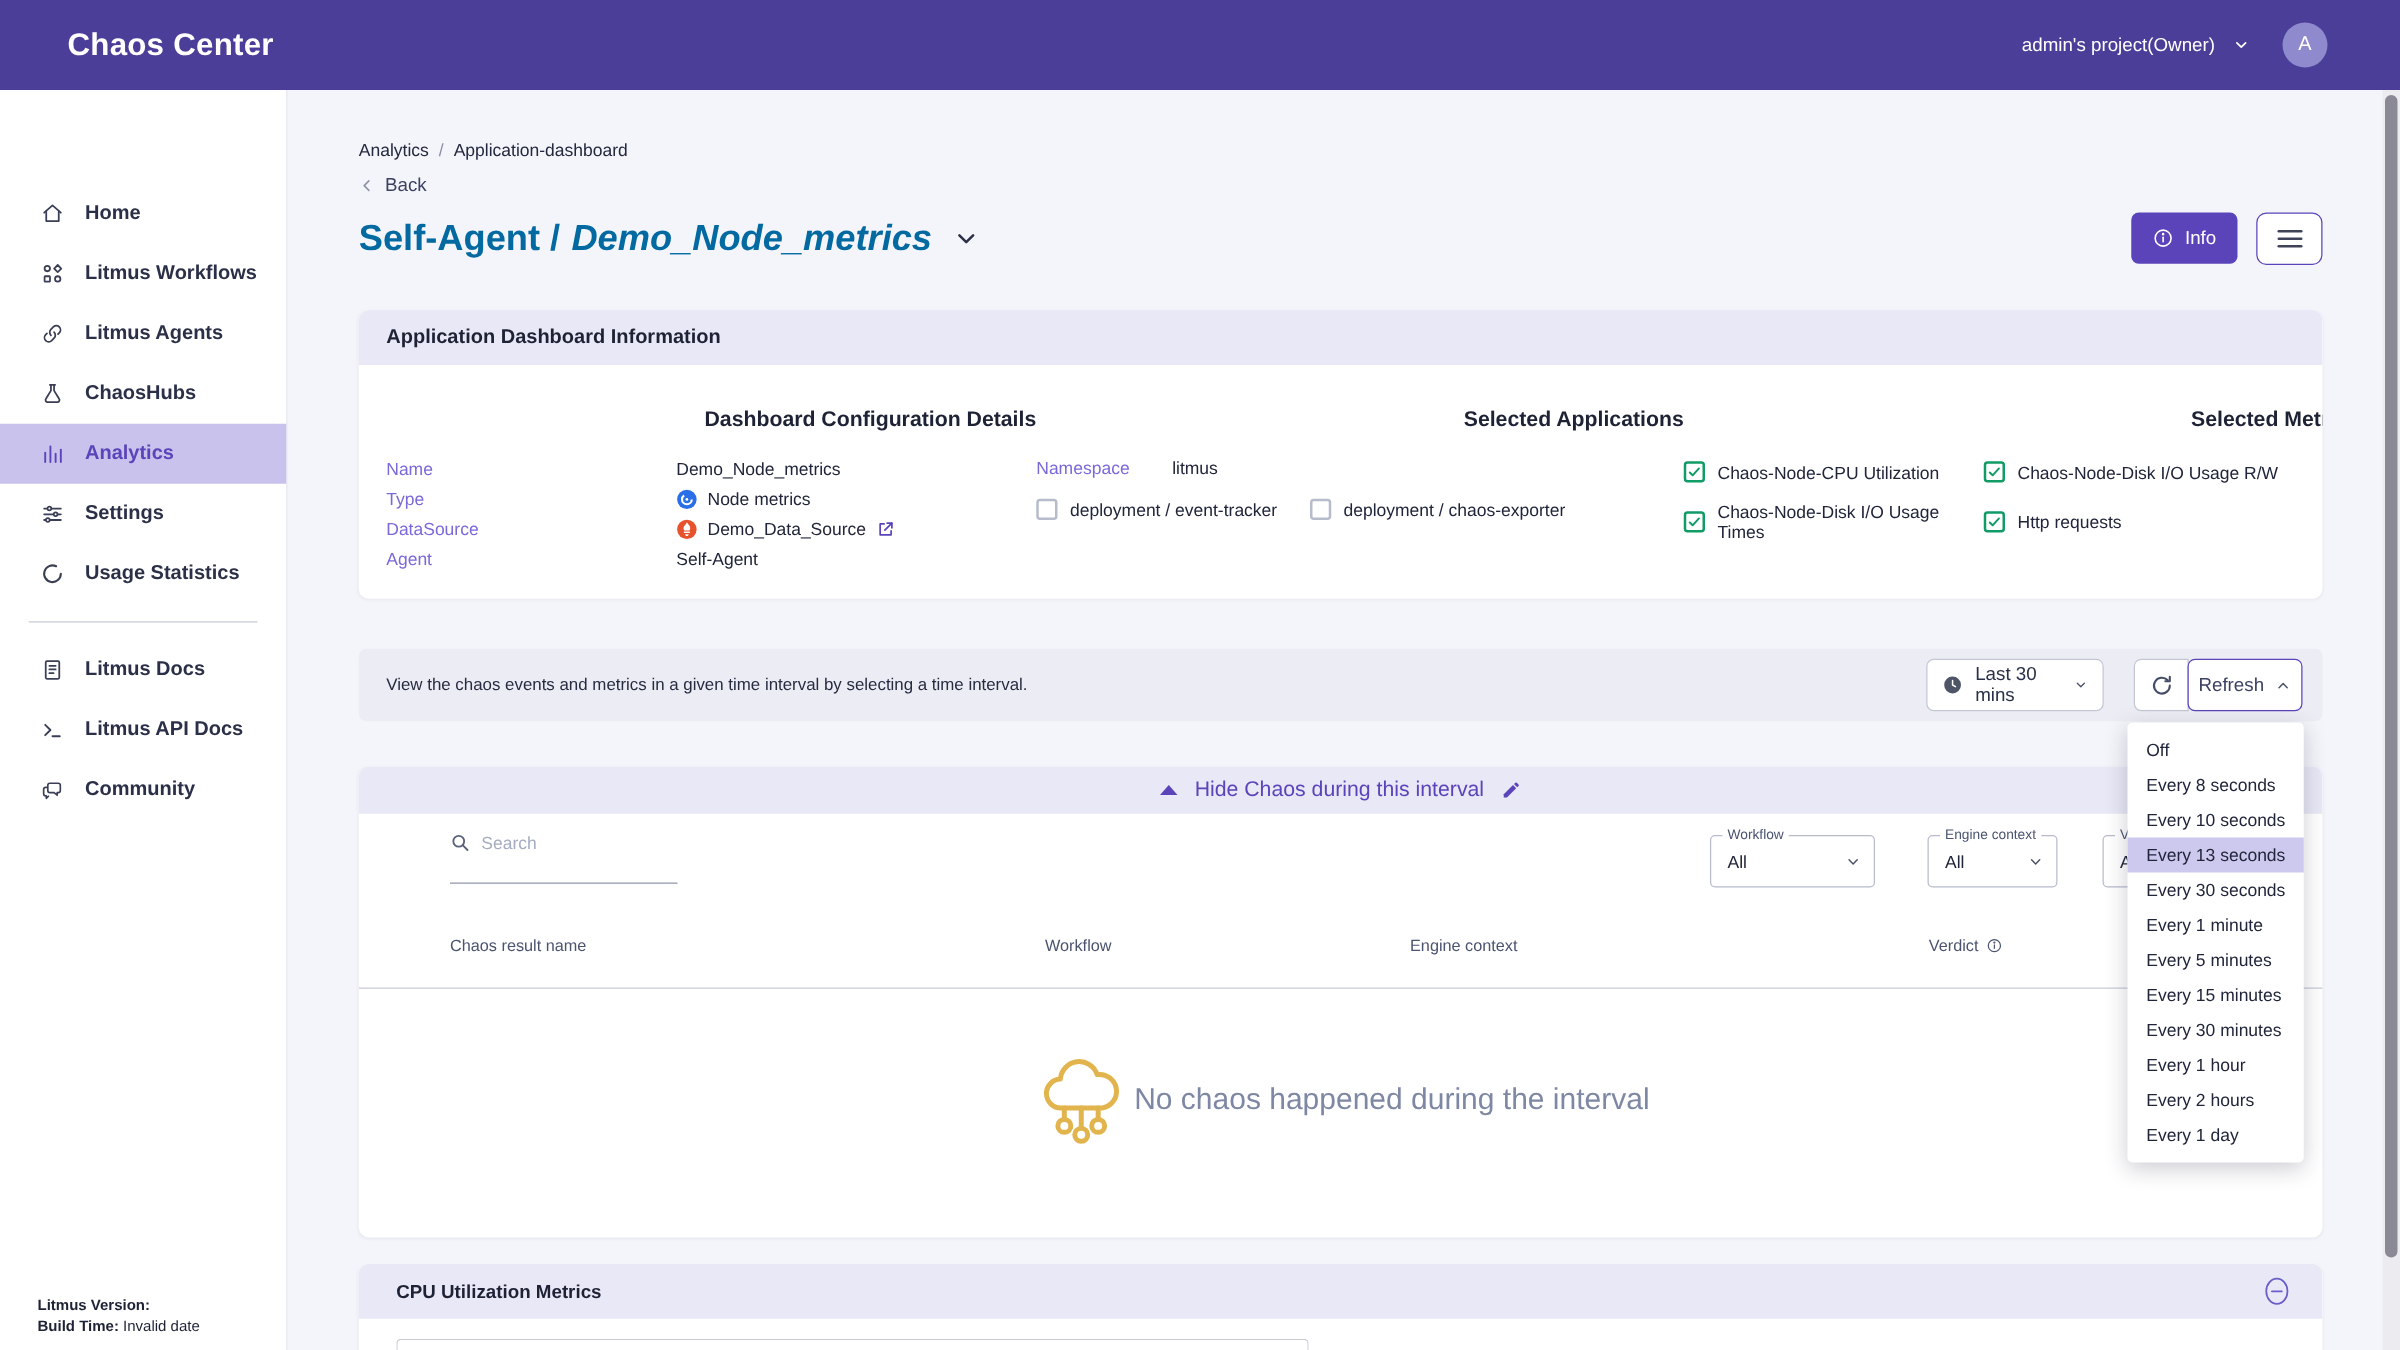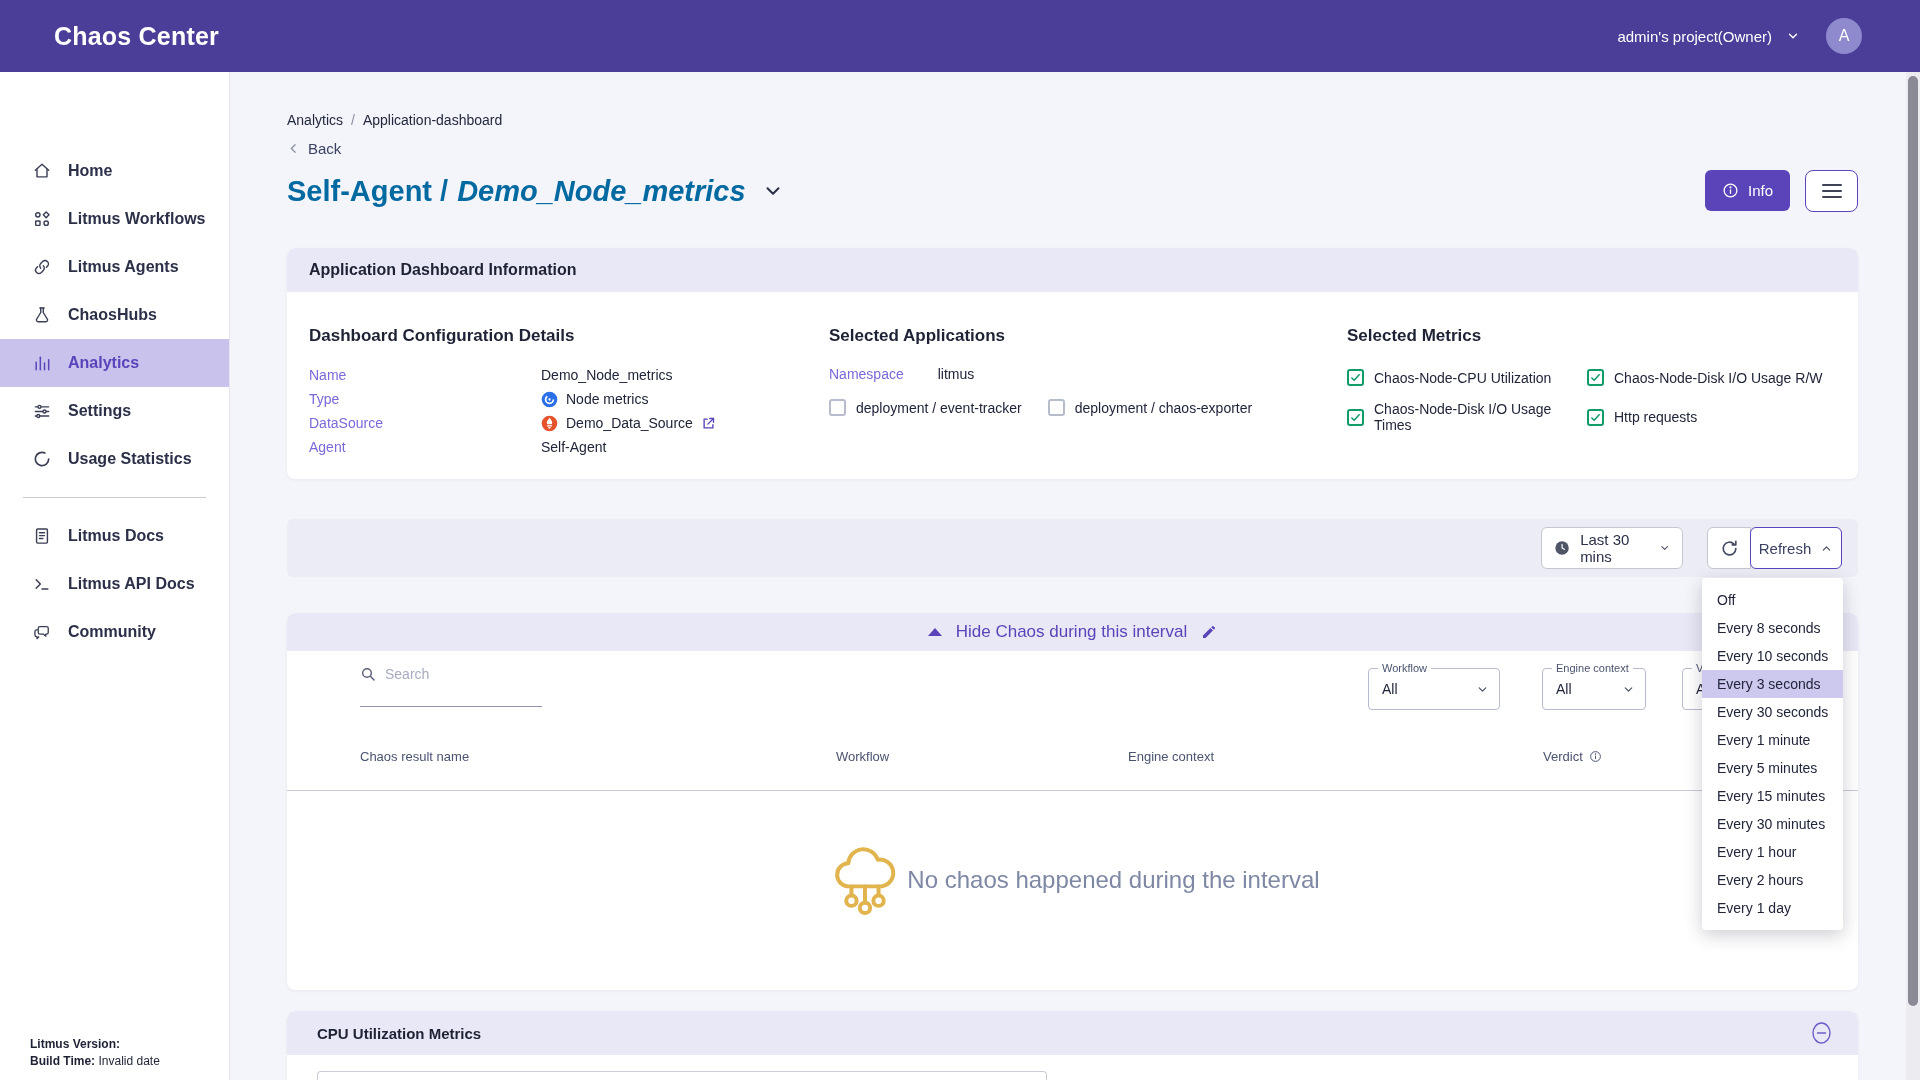--- a/index.html
+++ b/index.html
@@ -48,21 +48,21 @@
   .burger-btn i { display:block; width:20px; height:2px; background:#3E4358; border-radius:1px; }
 
   .card { background:#fff; border-radius:8px; box-shadow:0 1px 3px rgba(30,34,60,.06); }
   .lav-bar { background:#E9E8F6; }
 
   
   .card1 { margin-top:36px; height:231px; overflow:hidden; }
   .card1-head { height:44px; display:flex; align-items:center; padding-left:22px;
                 font-size:16px; font-weight:bold; color:#1E2235; border-radius:8px 8px 0 0; }
   .card1-body { display:grid; grid-template-columns:520px 518px auto; padding:34px 0 0 22px; }
-  .sec-title { font-size:17px; font-weight:bold; color:#1E2235; }
+  .sec-title { font-size:17px; font-weight:bold; color:#1E2235;text-align:right; }
   .cfg-rows { margin-top:17px; }
   .cfg-row { display:flex; align-items:center; height:24px; font-size:14px; }
   .cfg-label { width:232px; color:#7B68D9; }
   .cfg-value { color:#20253A; display:flex; align-items:center; gap:8px; }
   .ns-row { margin-top:20px; font-size:14px; display:flex; gap:34px; }
   .ns-label { color:#7B68D9; }
   .app-checks { margin-top:17px; display:flex; gap:26px; }
   .check-item { display:flex; align-items:center; gap:10px; font-size:14px; color:#20253A; }
   .cb { width:17px; height:17px; border:2px solid #B7BCCC; border-radius:3px; background:#fff; flex:0 0 auto; cursor:pointer; }
   .cb.checked { border-color:#109B67; display:flex; align-items:center; justify-content:center; }
@@ -371,20 +371,21 @@
                   </svg>
                 </span>
               <span data-interactable="false">Http requests</span>
             </label>
           </div>
         </div>
       </div>
     </section>
 
     <section class="strip" data-interactable="false">
+      <div class="strip-text" data-interactable="false">View the chaos events and metrics in a given time interval by selecting a time interval.</div>
       <div class="strip-controls">
         <div class="time-select" data-interactable="true">
           <svg data-interactable="false" width="20" height="20" viewBox="0 0 24 24">
               <circle cx="12" cy="12" r="10" fill="#4E5566"></circle>
               <path d="M12 6.5V12l3.5 2" fill="none" stroke="#fff" stroke-width="1.8" stroke-linecap="round" stroke-linejoin="round"></path>
             </svg>
           <span data-interactable="false">Last 30 mins</span>
           <svg class="chev" data-interactable="false" width="14" height="14" viewBox="0 0 24 24" fill="none" stroke="#4A5168" stroke-width="2.2" stroke-linecap="round" stroke-linejoin="round">
               <polyline points="6 9 12 15 18 9"></polyline>
             </svg>
@@ -486,21 +487,21 @@
       <div class="cpu-body" data-interactable="false">
         <div class="cpu-inner-box" data-interactable="false"></div>
       </div>
     </section>
   </main>
 
   <div class="refresh-menu" data-interactable="false">
     <div class="opt" data-interactable="true">Off</div>
     <div class="opt" data-interactable="true">Every 8 seconds</div>
     <div class="opt" data-interactable="true">Every 10 seconds</div>
-    <div class="opt selected" data-interactable="true">Every 3 seconds</div>
+    <div class="opt selected" data-interactable="true">Every 13 seconds</div>
     <div class="opt" data-interactable="true">Every 30 seconds</div>
     <div class="opt" data-interactable="true">Every 1 minute</div>
     <div class="opt" data-interactable="true">Every 5 minutes</div>
     <div class="opt" data-interactable="true">Every 15 minutes</div>
     <div class="opt" data-interactable="true">Every 30 minutes</div>
     <div class="opt" data-interactable="true">Every 1 hour</div>
     <div class="opt" data-interactable="true">Every 2 hours</div>
     <div class="opt" data-interactable="true">Every 1 day</div>
   </div>
 

